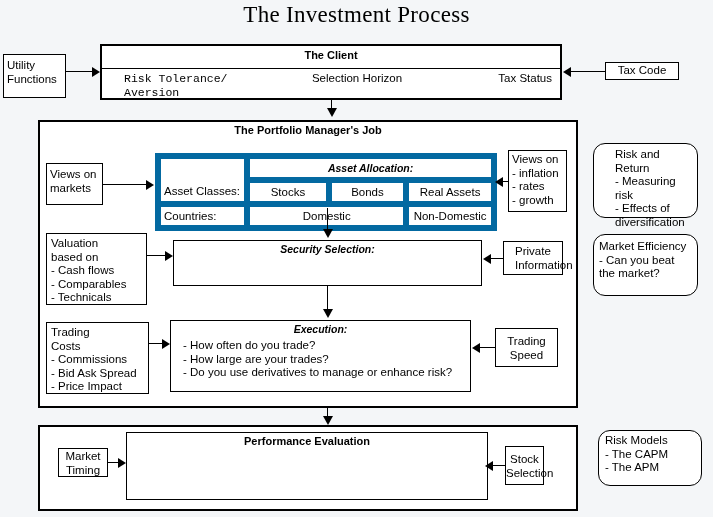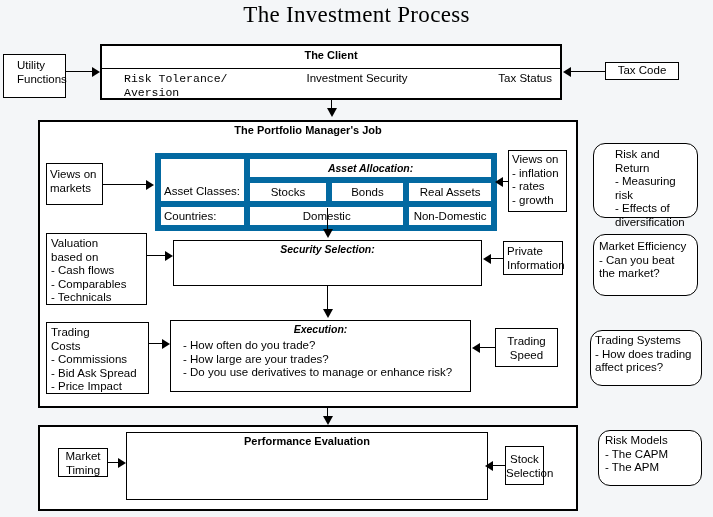--- a/index.html
+++ b/index.html
@@ -47,42 +47,42 @@
   .tbl td.aa{font-style:italic;font-weight:bold;font-size:10.5px;text-align:center;}
 </style>
 </head>
 <body>
 
 <div id="canvas">
 
   <div class="t" id="title">The Investment Process</div>
 
   <div class="box" style="left:3px;top:54px;width:63px;height:44px;">
-    <div class="lbl" style="padding:4px 3px 0 3px;margin-left:10px;">
+    <div class="lbl" style="padding:4px 3px 0 3px;">
       <div>Utility</div>
       <div>Functions</div>
     </div>
   </div>
   <div class="hline" style="left:66px;top:71px;width:28px;"></div>
   <div class="arr arr-r" style="left:92px;top:67px;"></div>
 
   <div class="box" style="left:605px;top:62px;width:74px;height:18px;">
     <div class="lbl ctr" style="padding-top:1px;">Tax Code</div>
   </div>
   <div class="hline" style="left:570px;top:71px;width:36px;"></div>
   <div class="arr arr-l" style="left:563px;top:67px;"></div>
 
   <div class="box thick" style="left:100px;top:44px;width:462px;height:56px;">
     <div class="hdr" style="padding-top:3px;">The Client</div>
     <div class="hline" style="left:0;top:22px;width:458px;"></div>
     <div class="lbl" style="position:absolute;left:22px;top:26px;width:130px;font-family:Liberation Mono, monospace;">
       <div>Risk Tolerance/</div>
       <div>Aversion</div>
     </div>
-    <div class="lbl" style="position:absolute;left:180px;top:26px;width:150px;text-align:center;">Investment Security</div>
+    <div class="lbl" style="position:absolute;left:180px;top:26px;width:150px;text-align:center;">Selection Horizon</div>
     <div class="lbl" style="position:absolute;left:350px;top:26px;width:100px;text-align:right;">Tax Status</div>
   </div>
 
   <div class="vline" style="left:331px;top:100px;height:15px;"></div>
   <div class="arr arr-d" style="left:327px;top:108px;"></div>
 
   <div class="box thick" style="left:38px;top:120px;width:540px;height:288px;"></div>
   <div class="hdr" style="position:absolute;left:38px;top:124px;width:540px;">The Portfolio Manager's Job</div>
 
   <div class="box" style="left:46px;top:163px;width:57px;height:42px;">
@@ -138,21 +138,21 @@
     </div>
   </div>
   <div class="hline" style="left:147px;top:255px;width:20px;"></div>
   <div class="arr arr-r" style="left:165px;top:251px;"></div>
 
   <div class="box" style="left:173px;top:240px;width:309px;height:46px;">
     <div class="ital" style="padding-top:2px;">Security Selection:</div>
   </div>
 
   <div class="box" style="left:503px;top:241px;width:60px;height:34px;">
-    <div class="lbl" style="padding:3px;">
+    <div class="lbl" style="padding:3px;margin-left:8px;">
       <div>Private</div>
       <div>Information</div>
     </div>
   </div>
   <div class="hline" style="left:490px;top:258px;width:14px;"></div>
   <div class="arr arr-l" style="left:483px;top:254px;"></div>
 
   <div class="vline" style="left:327px;top:286px;height:27px;"></div>
   <div class="arr arr-d" style="left:323px;top:309px;"></div>
 
@@ -223,27 +223,20 @@
   </div>
 
   <div class="rbox" style="left:593px;top:234px;width:105px;height:62px;">
     <div class="lbl" style="padding:5px 5px;">
       <div>Market Efficiency</div>
       <div>- Can you beat</div>
       <div>the market?</div>
     </div>
   </div>
 
-  <div class="rbox" style="left:590px;top:330px;width:112px;height:56px;">
-    <div class="lbl" style="padding:3px 4px;">
-      <div>Trading Systems</div>
-      <div>- How does trading</div>
-      <div>affect prices?</div>
-    </div>
-  </div>
 
   <div class="rbox" style="left:598px;top:430px;width:104px;height:56px;">
     <div class="lbl" style="padding:3px 6px;">
       <div>Risk Models</div>
       <div>- The CAPM</div>
       <div>- The APM</div>
     </div>
   </div>
 
 </div>

